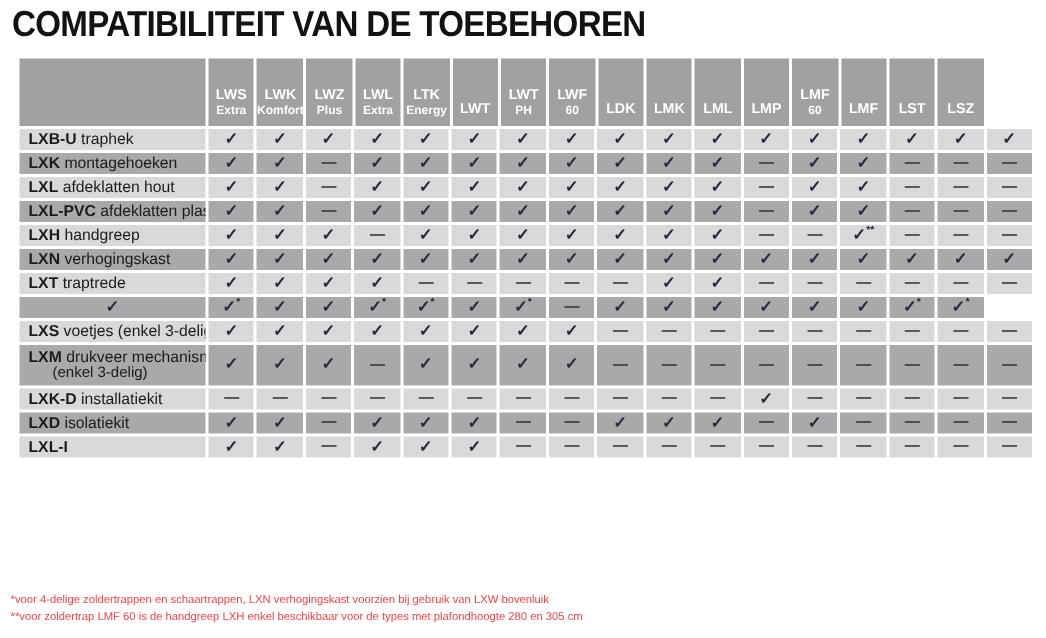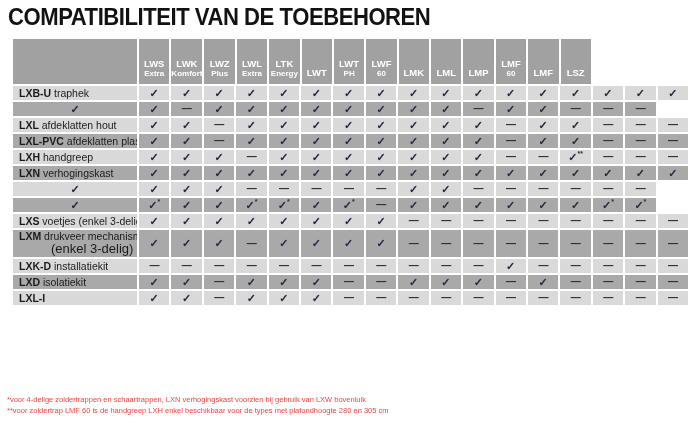--- a/index.html
+++ b/index.html
@@ -30,21 +30,21 @@
     padding-bottom:5px; line-height:1.12; text-align:center;
   }
   .hcode { font-size:9.5px; font-weight:bold; }
   .hsub  { font-size:8px;  font-weight:bold; }
   .lcell {
     display:flex; align-items:center; padding-left:6px;
     font-size:10.5px; color:#1b1b1b; white-space:nowrap; overflow:hidden;
   }
   .lcell.two { flex-direction:column; align-items:flex-start; justify-content:center; line-height:1.05; }
   .lcode { font-weight:bold; }
-  .ldesc2 { font-size:13px; margin-left:32px; }
+  .ldesc2 { font-size:10px; margin-left:16px; }
   .light { background:var(--row-light); }
   .dark  { background:var(--row-dark); }
   .ccell { display:flex; align-items:center; justify-content:center; }
   .check { font-size:11px; font-weight:bold; color:var(--check); line-height:1; }
   .check sup { font-size:7px; font-weight:bold; vertical-align:super; line-height:0; }
   .dash { font-size:10px; font-weight:600; color:var(--dash); line-height:1; letter-spacing:-0.5px; }
   .footnotes { position:absolute; left:7px; top:395px; color:#ef4444; }
   .footnote { font-size:7.5px; line-height:10.5px; }
 </style>
 </head>
@@ -80,36 +80,42 @@
       </div>
       <div class="hcell">
         <span class="hcode">LWT</span>
         <span class="hsub">PH</span>
       </div>
       <div class="hcell">
         <span class="hcode">LWF</span>
         <span class="hsub">60</span>
       </div>
       <div class="hcell">
+        <span class="hcode">LDK</span>
+      </div>
+      <div class="hcell">
         <span class="hcode">LMK</span>
       </div>
       <div class="hcell">
         <span class="hcode">LML</span>
       </div>
       <div class="hcell">
         <span class="hcode">LMP</span>
       </div>
       <div class="hcell">
         <span class="hcode">LMF</span>
         <span class="hsub">60</span>
       </div>
       <div class="hcell">
         <span class="hcode">LMF</span>
       </div>
       <div class="hcell">
+        <span class="hcode">LST</span>
+      </div>
+      <div class="hcell">
         <span class="hcode">LSZ</span>
       </div>
     </div>
     <div class="trow normal">
       <div class="lcell light">
         <span class="lline"><span class="lcode">LXB-U</span><span class="ldesc">&nbsp;traphek</span></span>
       </div>
       <div class="ccell light">
         <span class="check">✓</span>
       </div>
@@ -156,20 +162,23 @@
         <span class="check">✓</span>
       </div>
       <div class="ccell light">
         <span class="check">✓</span>
       </div>
       <div class="ccell light">
         <span class="check">✓</span>
       </div>
     </div>
     <div class="trow normal">
+      <div class="lcell dark">
+        <span class="lline"><span class="lcode">LXK</span><span class="ldesc">&nbsp;montagehoeken</span></span>
+      </div>
       <div class="ccell dark">
         <span class="check">✓</span>
       </div>
       <div class="ccell dark">
         <span class="check">✓</span>
       </div>
       <div class="ccell dark">
         <span class="dash">—</span>
       </div>
       <div class="ccell dark">
@@ -433,20 +442,23 @@
         <span class="check">✓</span>
       </div>
       <div class="ccell dark">
         <span class="check">✓</span>
       </div>
       <div class="ccell dark">
         <span class="check">✓</span>
       </div>
     </div>
     <div class="trow normal">
+      <div class="lcell light">
+        <span class="lline"><span class="lcode">LXT</span><span class="ldesc">&nbsp;traptrede</span></span>
+      </div>
       <div class="ccell light">
         <span class="check">✓</span>
       </div>
       <div class="ccell light">
         <span class="check">✓</span>
       </div>
       <div class="ccell light">
         <span class="check">✓</span>
       </div>
       <div class="ccell light">

